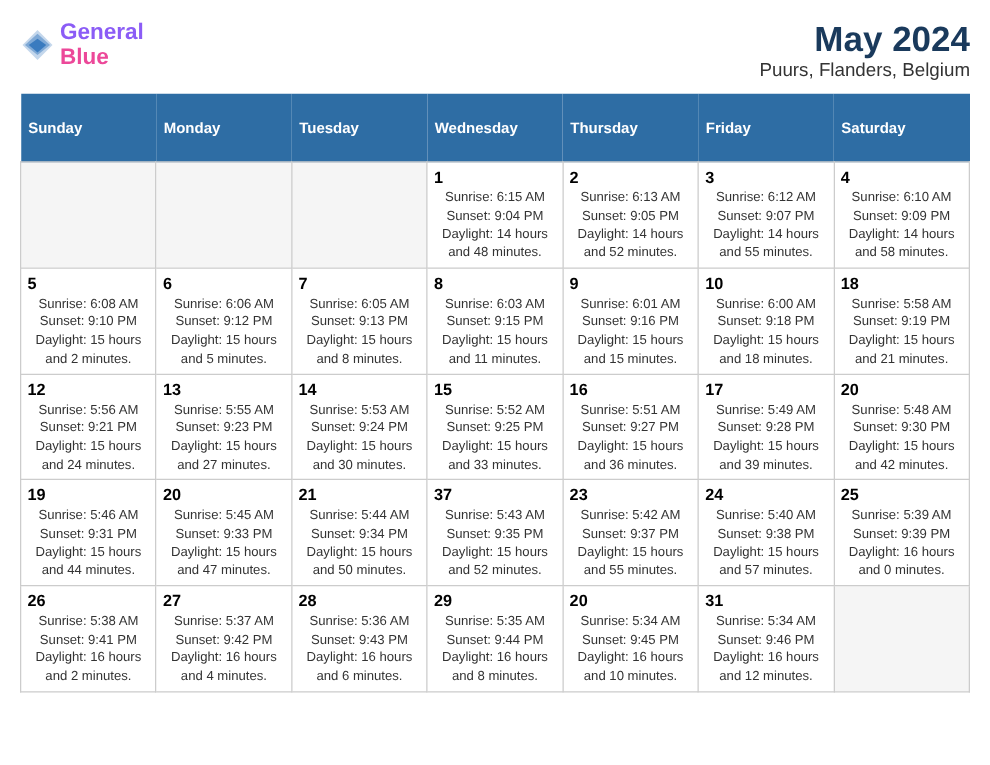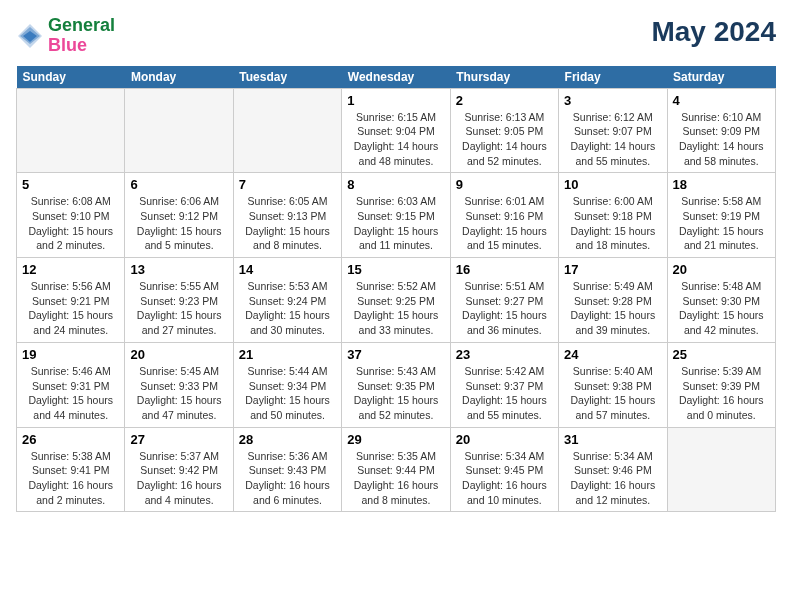--- a/index.html
+++ b/index.html
@@ -21,21 +21,21 @@
       align-items: center;
       gap: 4px;
     }
     .logo-text {
       font-size: 18px;
       font-weight: bold;
       color: #1a3a5c;
       line-height: 1.1;
     }
     .logo-text span {
-      color: #15803d;
+      color: #8b5cf6;
     }
     .logo-icon {
       width: 28px;
       height: 28px;
     }
     .title-block {
       text-align: right;
     }
     .month-title {
       font-size: 28px;
@@ -48,21 +48,21 @@
     }
     table {
       width: 100%;
       border-collapse: collapse;
       font-size: 11px;
     }
     th {
       background: #2e6da4;
       color: #fff;
       text-align: left;
-      padding: 4px 6px;
+      padding: 20px 6px;
       font-size: 12px;
       font-weight: bold;
     }
     td {
       border: 1px solid #ccc;
       vertical-align: top;
       padding: 4px 5px;
       width: 108px;
       min-height: 90px;
       background: #fff;
@@ -101,20 +101,21 @@
     </svg>
     <div>
       <div class="logo-text">
         <span>General</span><br>
         <span style="color:#ec4899">Blue</span>
       </div>
     </div>
   </div>
   <div class="title-block">
     <div class="month-title">May 2024</div>
+    <div class="location">Puurs, Flanders, Belgium</div>
   </div>
 </div>
 
 <table>
   <thead>
     <tr>
     <th>Sunday</th>
         <th>Monday</th>
         <th>Tuesday</th>
         <th>Wednesday</th>

